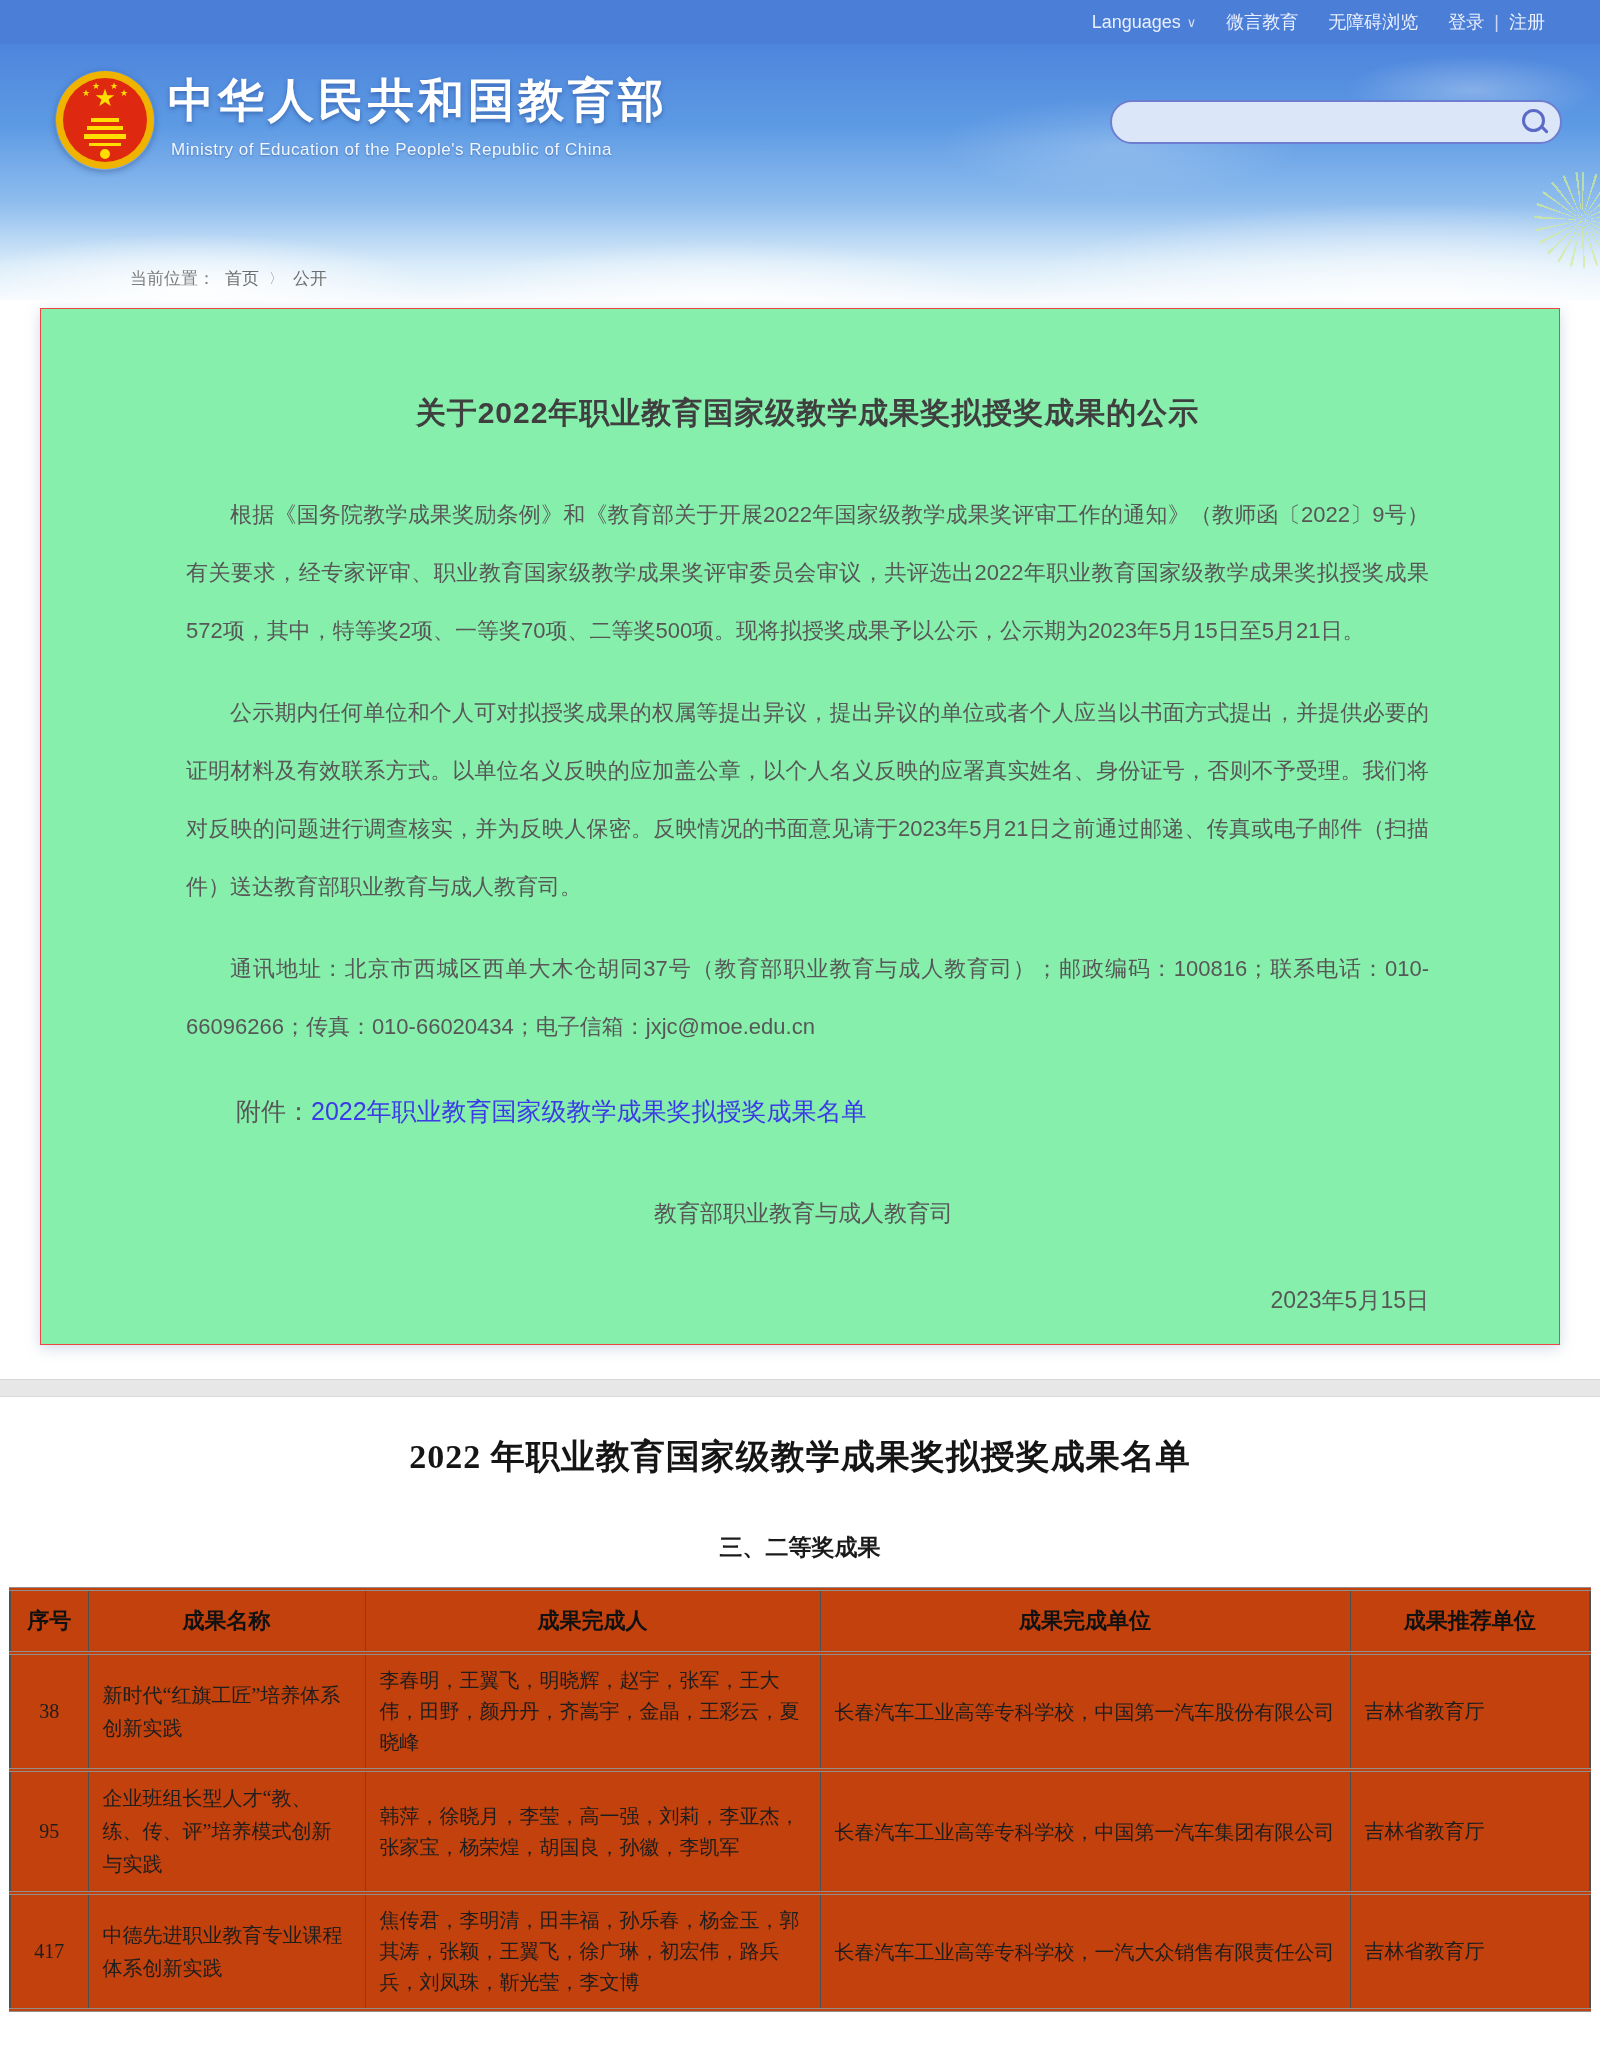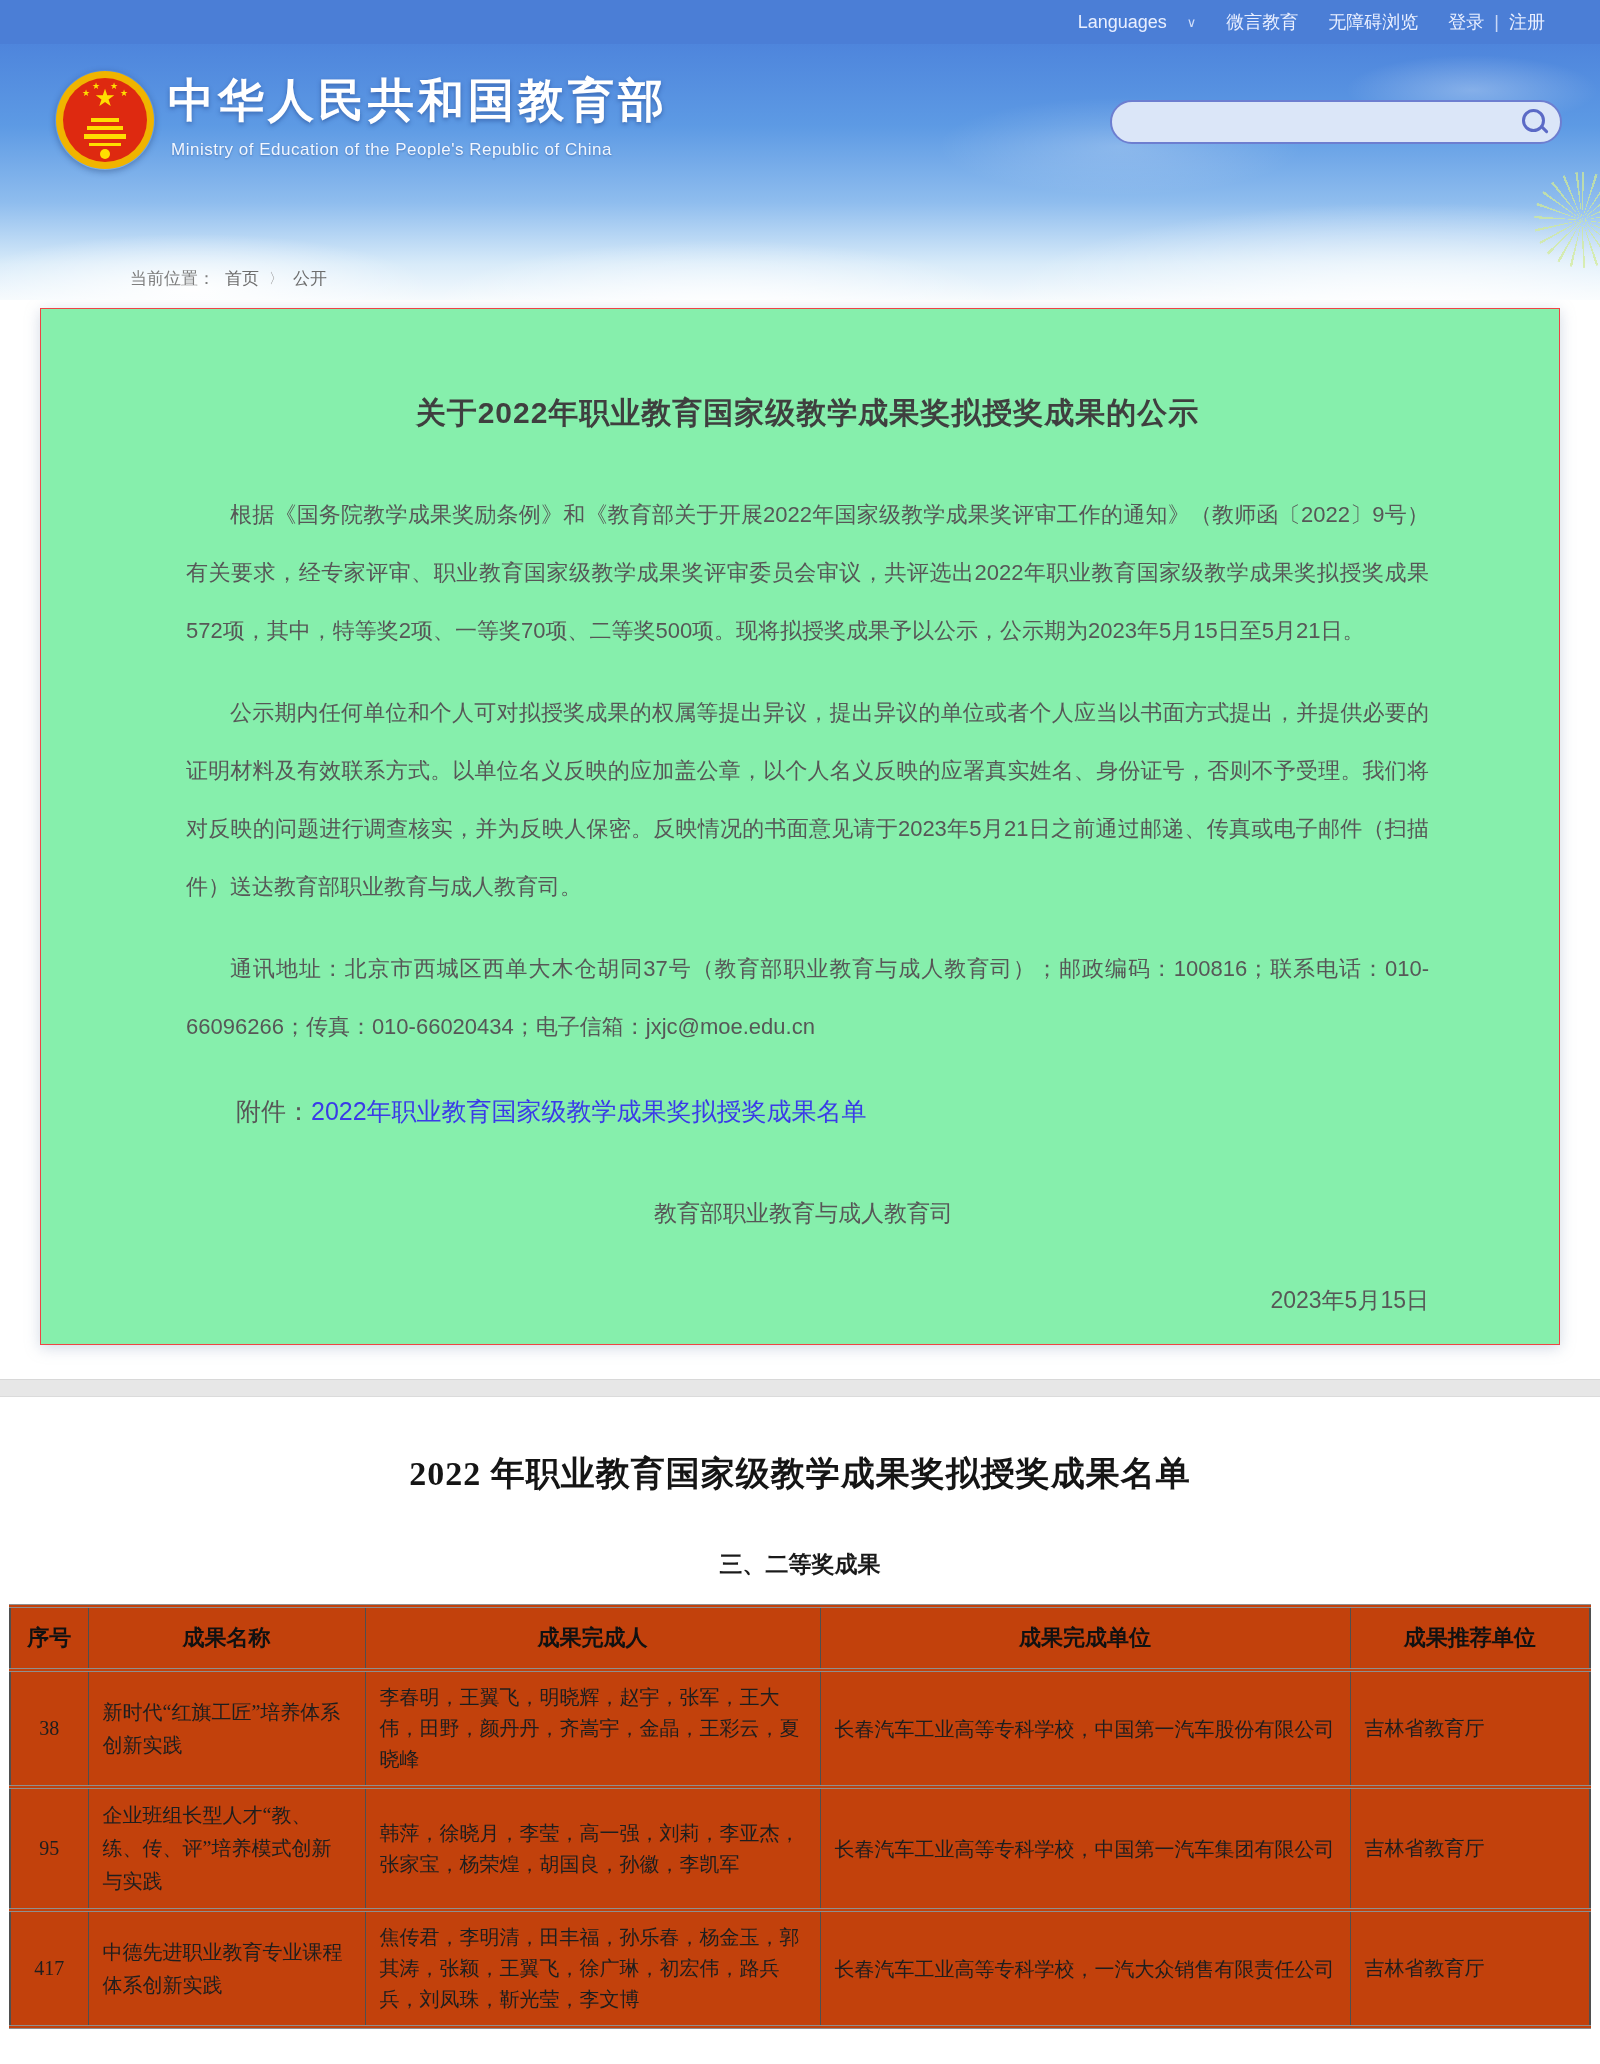--- a/index.html
+++ b/index.html
@@ -15,21 +15,21 @@
     height: 44px;
     background: #4b7ed6;
     display: flex;
     justify-content: flex-end;
     align-items: center;
     gap: 30px;
     padding-right: 55px;
     color: #e9efff;
     font-size: 18px;
   }
-  .topbar .tlink { cursor: pointer; display: inline-flex; align-items: center; gap: 20px; }
+  .topbar .tlink { cursor: pointer; display: inline-flex; align-items: center; gap: 6px; }
   .topbar .caret { font-size: 13px; opacity: .85; }
   .topbar .pair { display: inline-flex; align-items: center; gap: 10px; }
   .topbar .sep { opacity: .8; }
 
   
   .banner {
     position: relative;
     height: 256px;
     background:
       radial-gradient(ellipse 340px 80px at 12% 96%, rgba(255,255,255,.95), rgba(255,255,255,0) 70%),
@@ -129,21 +129,21 @@
     margin-top: 34px;
     height: 18px; width: 100%;
     background: #e7e7e7;
     border-top: 1px solid #d8d8d8;
     border-bottom: 1px solid #dbdbdb;
   }
 
   
   .doc {
     font-family: "Liberation Serif", "DejaVu Serif", serif;
-    padding-top: 54px;
+    padding-top: 37px;
     background: #ffffff;
   }
   .doc-title {
     text-align: center;
     font-size: 34px; font-weight: bold; color: #151515;
     letter-spacing: 1px;
   }
   .doc-subtitle {
     text-align: center;
     font-size: 23px; font-weight: bold; color: #1a1a1a;

